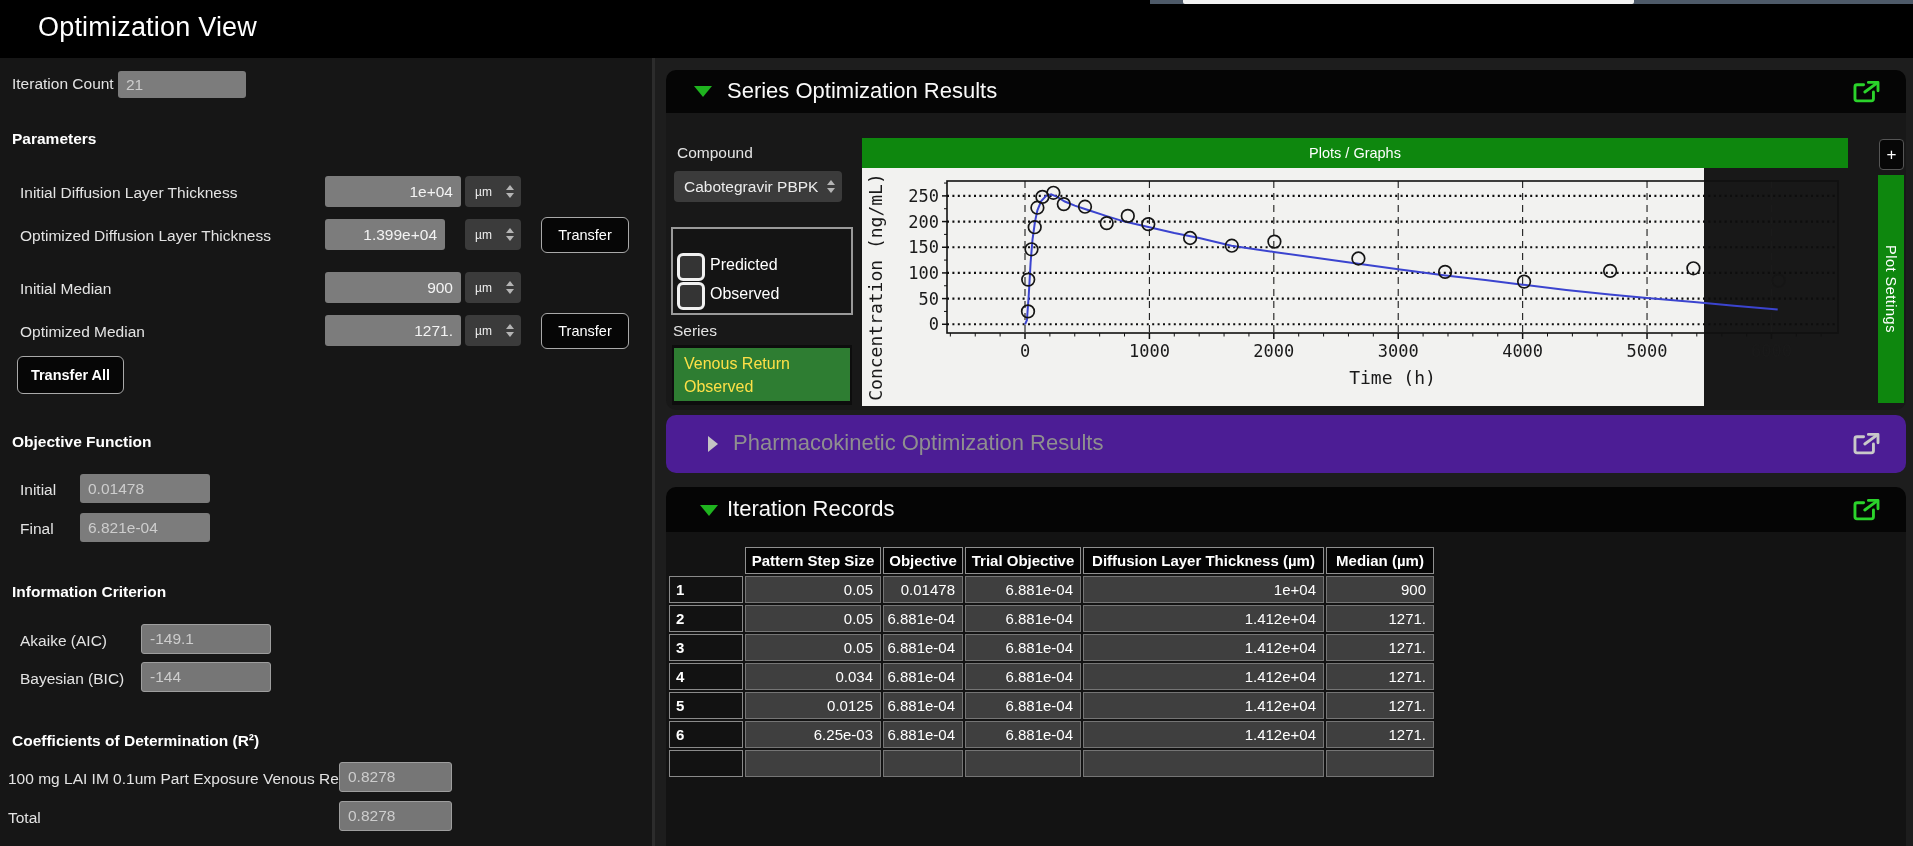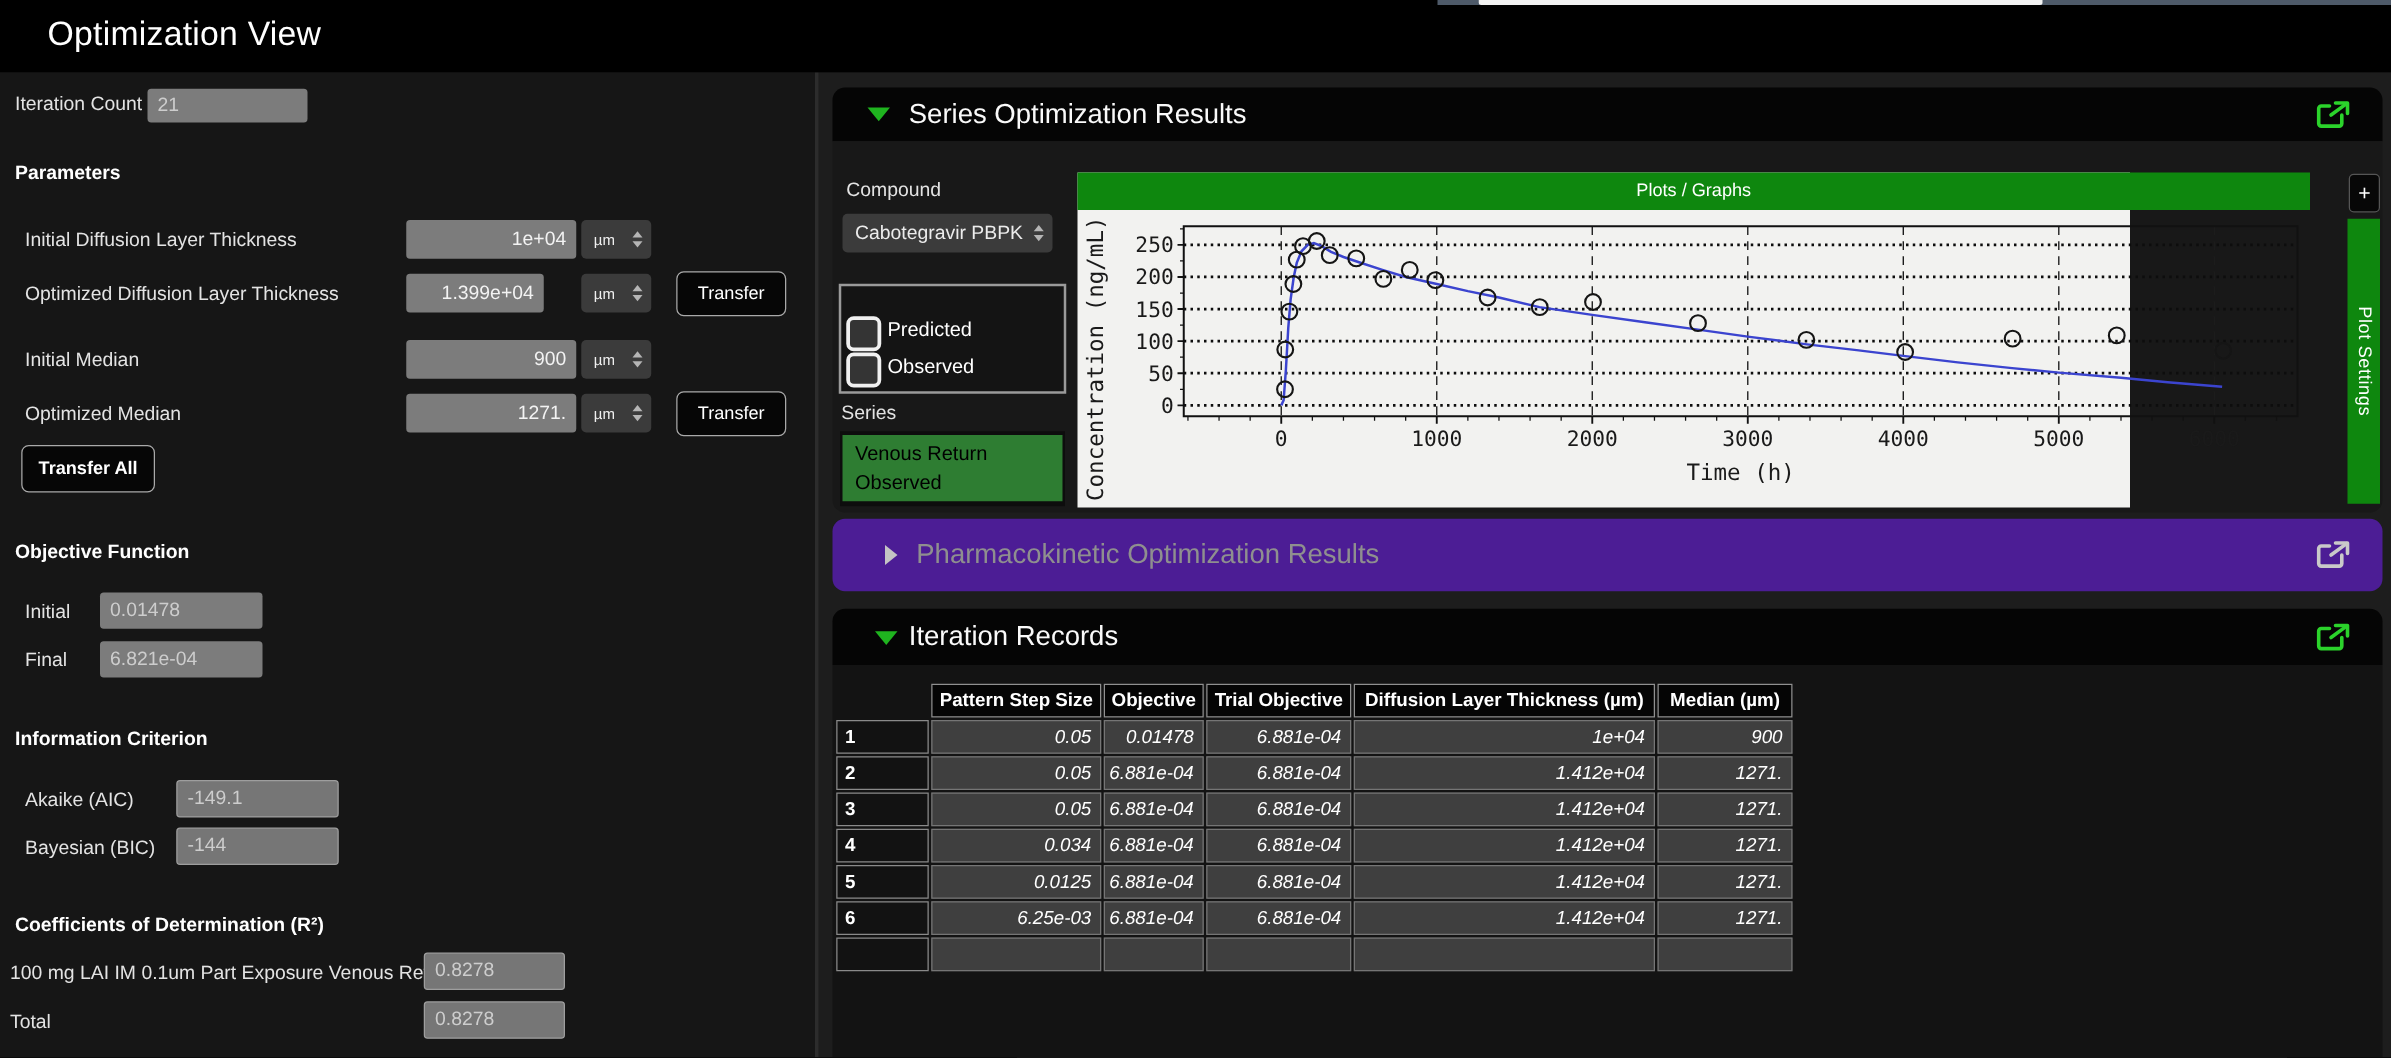--- a/index.html
+++ b/index.html
@@ -38,21 +38,21 @@
   
   #series-header{left:666px;top:70px;width:1240px;height:43px;}
   #series-content{left:666px;top:113px;width:1240px;height:297px;background:#181818;border-radius:0 0 10px 10px;}
   #compound-dd{left:674px;top:171px;width:168px;height:31px;background:#3b3b3b;border-radius:4px;
                display:flex;align-items:center;justify-content:space-between;padding:0 7px 0 10px;
                color:#ececec;font-size:15.5px;box-sizing:border-box;}
   #cb-group{left:671px;top:227px;width:182px;height:88px;border:2px solid #9a9a9a;background:#141414;box-sizing:border-box;}
   .cb{position:absolute;width:22px;height:22px;border:3px solid #f0f0f0;border-radius:6px;background:#343434;box-sizing:content-box;}
   .cb-label{position:absolute;font-size:16px;color:#fff;}
   #series-list{left:672px;top:345px;width:180px;height:60px;background:#0d0d0d;}
-  #series-item{left:674px;top:348px;width:176px;height:53px;background:#2e7d32;color:#000000;font-size:16px;
+  #series-item{left:674px;top:348px;width:176px;height:53px;background:#2e7d32;color:#fde047;font-size:16px;
                padding:4px 0 0 10px;box-sizing:border-box;line-height:23px;}
   
   #plot-widget{left:862px;top:138px;width:842px;height:268px;background:#f2f2f0;}
   #plot-titlebar{left:0;top:0;width:986px;height:30px;background:#0e870e;color:#fff;font-size:14.5px;
                  display:flex;align-items:center;justify-content:center;position:absolute;}
   #plot-svg{position:absolute;left:0;top:30px;}
   #plot-svg text{font-family:"DejaVu Sans Mono",monospace;fill:#1a1a1a;}
   #plot-svg text.tick{font-size:17px;}
   #plot-svg text.axis-label{font-size:18px;}
   #plus-btn{left:1879px;top:139px;width:25px;height:31px;background:#070707;border:1px solid #555;
@@ -64,21 +64,21 @@
   #pk-panel{left:666px;top:415px;width:1240px;height:58px;background:#4c1d95;border-radius:10px;}
   
   #iter-header{left:666px;top:487px;width:1240px;height:45px;}
   #iter-body{left:666px;top:532px;width:1240px;height:314px;background:#131313;}
   #table-wrap{left:667px;top:545px;width:790px;height:245px;overflow:hidden;}
   table#iter-table{border-collapse:separate;border-spacing:2px;font-size:15px;color:#fff;table-layout:fixed;}
   #iter-table th,#iter-table td{height:27px;box-sizing:border-box;overflow:hidden;white-space:nowrap;}
   #iter-table thead th{background:#050505;border:1px solid #909090;font-weight:bold;text-align:center;padding:0 2px;}
   #iter-table thead th.corner{background:transparent;border:1px solid transparent;}
   #iter-table tbody th{background:#121212;border:1px solid #8a8a8a;text-align:left;padding-left:6px;font-weight:bold;}
-  #iter-table tbody td{background:#3f3f3f;border:1px solid #757575;text-align:right;padding-right:7px;font-style:italic;}
+  #iter-table tbody td{background:#3f3f3f;border:1px solid #757575;text-align:right;padding-right:7px;}
 </style>
 </head>
 <body>
 
 <div id="app">
 
   <div class="abs" id="titlebar">
     <div class="abs" id="topstrip-base"></div>
     <div class="abs" id="topstrip-white"></div>
     <div class="abs" id="page-title">Optimization View</div>
@@ -97,21 +97,21 @@
   <div class="field right" style="left:325px;top:176px;width:136px;height:31px;">1e+04</div>
   <div class="unitbox" style="left:465px;top:176px;width:56px;height:31px;">
     <span>µm</span>
     <span class="updown">
         <span class="tri-up"></span>
         <span class="tri-dn"></span>
       </span>
   </div>
 
   <div class="lbl" style="left:20px;top:227px;">Optimized Diffusion Layer Thickness</div>
-  <div class="field right" style="left:325px;top:219px;width:110px;height:31px;">1.399e+04</div>
+  <div class="field right" style="left:325px;top:219px;width:120px;height:31px;">1.399e+04</div>
   <div class="unitbox" style="left:465px;top:219px;width:56px;height:31px;">
     <span>µm</span>
     <span class="updown">
         <span class="tri-up"></span>
         <span class="tri-dn"></span>
       </span>
   </div>
   <div class="btn" style="left:541px;top:217px;width:88px;height:36px;">Transfer</div>
 
   <div class="lbl" style="left:20px;top:280px;">Initial Median</div>

